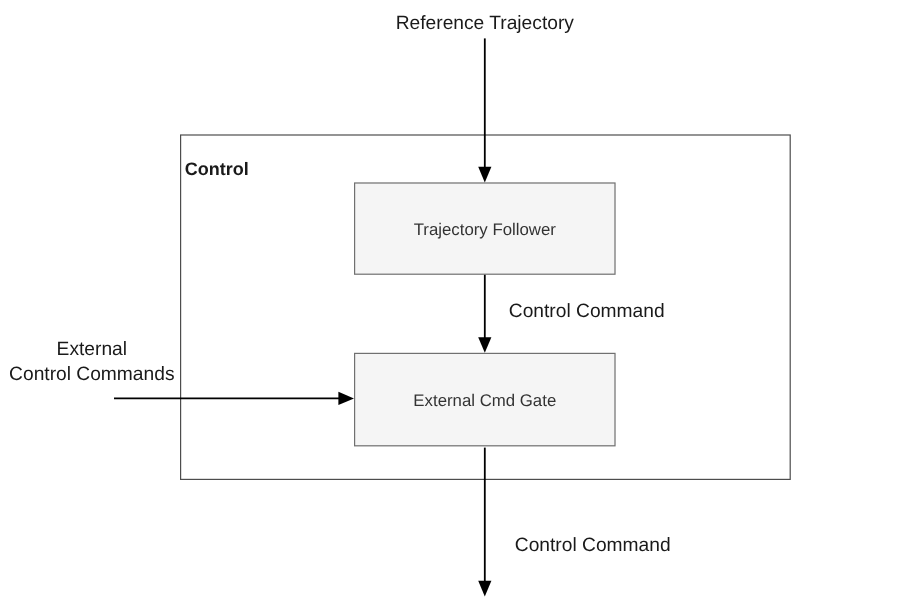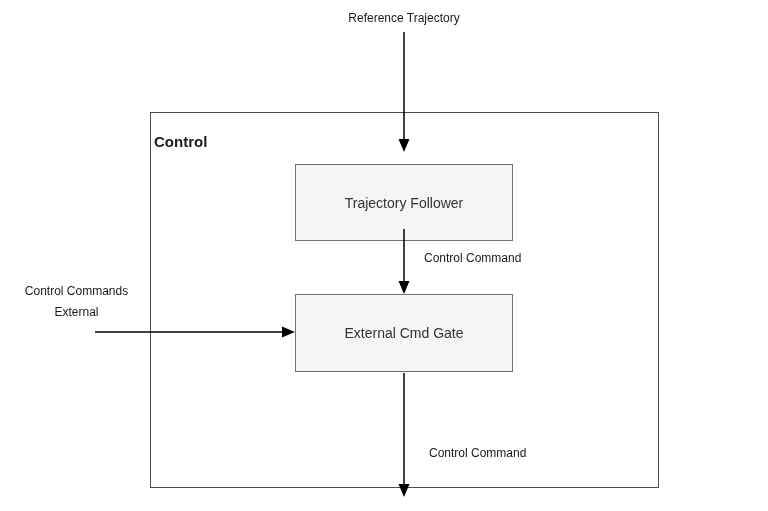--- a/index.html
+++ b/index.html
@@ -21,21 +21,21 @@
     width: 768px;
     height: 511px;
     background: var(--background);
     overflow: hidden;
   }
   .container-box {
     position: absolute;
     left: 150px;
     top: 112px;
     width: 509px;
-    height: 376px;
+    height: 288px;
     border: 1.5px solid var(--container-border);
     background: transparent;
   }
   .container-label {
     position: absolute;
     left: 3px;
     top: 20px;
     font-size: 15px;
     font-weight: bold;
     color: var(--text);
@@ -46,25 +46,25 @@
     left: 295px;
     width: 218px;
     background: var(--node-fill);
     border: 1.5px solid var(--node-border);
     display: flex;
     align-items: center;
     justify-content: center;
     font-size: 14px;
     color: #333333;
   }
-  .node-trajectory-follower { top: 164px; height: 77px; }
+  .node-trajectory-follower { top: 152px; height: 77px; }
   .node-vehicle-cmd-gate   { top: 294px; height: 78px; }
   .edge-label {
     position: absolute;
-    font-size: 12px;
+    font-size: 16px;
     color: var(--text);
     white-space: nowrap;
   }
   .label-reference-trajectory {
     left: 304px;
     top: 11px;
     width: 200px;
     text-align: center;
   }
   .label-control-command-internal { left: 424px; top: 251px; }
@@ -102,22 +102,22 @@
 
   <div class="node node-vehicle-cmd-gate">
     <span>External Cmd Gate</span>
   </div>
 
   <div class="edge-label label-reference-trajectory">Reference Trajectory</div>
 
   <div class="edge-label label-control-command-internal">Control Command</div>
 
   <div class="edge-label label-external">
+    <div>External</div>
     <div>Control Commands</div>
-    <div>External</div>
   </div>
 
   <div class="edge-label label-control-command-output">Control Command</div>
 
   <svg class="arrow-layer" viewBox="0 0 768 511" xmlns="http://www.w3.org/2000/svg">
 
     <g>
       <line class="arrow-line" x1="404" y1="32" x2="404" y2="140"></line>
       <polygon class="arrow-head" points="404,152 398.5,139 409.5,139"></polygon>
     </g>

